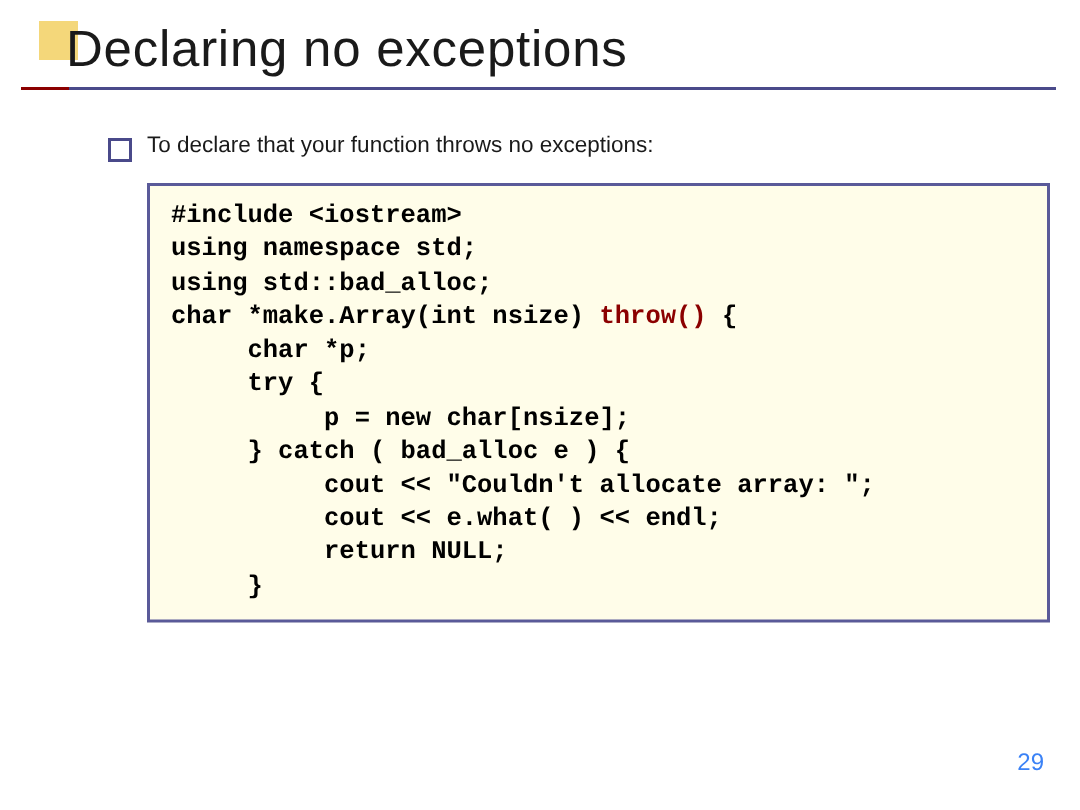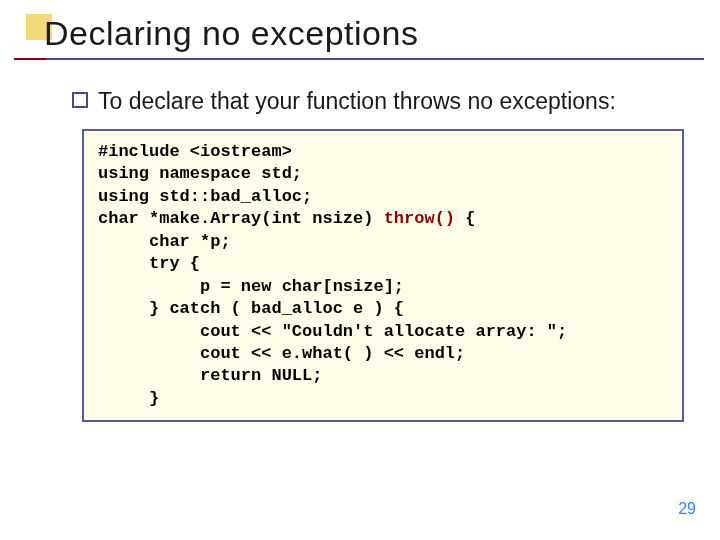--- a/index.html
+++ b/index.html
@@ -5,22 +5,22 @@
   * { margin: 0; padding: 0; box-sizing: border-box; }
   html, body { width: 720px; height: 540px; background: #fff; font-family: Arial, Helvetica, sans-serif; }
   .slide { position: relative; width: 720px; height: 540px; background: #fff; }
   .accent { position: absolute; left: 26px; top: 14px; width: 26px; height: 26px; background: #f4d77a; }
   .title { position: absolute; left: 44px; top: 14px; font-size: 34px; color: #1a1a1a; letter-spacing: 0.5px; }
   .title-underline { position: absolute; left: 14px; top: 58px; height: 0; width: 690px; border-top: 2px solid #4a4a8a; }
   .title-tick { position: absolute; left: 14px; top: 58px; width: 32px; height: 0; border-top: 2px solid #8b0000; }
   .body { position: absolute; left: 72px; top: 88px; right: 30px; }
   .bullet-row { display: flex; align-items: flex-start; margin-bottom: 14px; }
   .bullet-icon { width: 16px; height: 16px; border: 2px solid #4a4a8a; margin-right: 10px; margin-top: 4px; flex:0 0 auto; }
-  .bullet-text { font-size: 23px; color: #1a1a1a; }
-  .codebox { margin-left: 10px; margin-top: 2px; border: 2px solid #5a5a99; background: #fffde9; padding: 10px 14px 10px 14px; width: 602px; }
+  .bullet-text { font-size: 15px; color: #1a1a1a; }
+  .codebox { margin-left: 26px; margin-top: 2px; border: 2px solid #5a5a99; background: #fffde9; padding: 10px 14px 10px 14px; width: 602px; }
   .codebox pre { font-family: "Courier New", Courier, monospace; font-size: 17px; font-weight: bold; color: #000; line-height: 1.32; white-space: pre; }
   .keyword-throw { color: #8b0000; }
   .slidenum { position: absolute; right: 24px; bottom: 22px; font-size: 16px; color: #3b82f6; }
 </style>
 </head>
 <body>
 
 <div class="slide">
   <div class="accent"></div>
   <div class="title">Declaring no exceptions</div>

